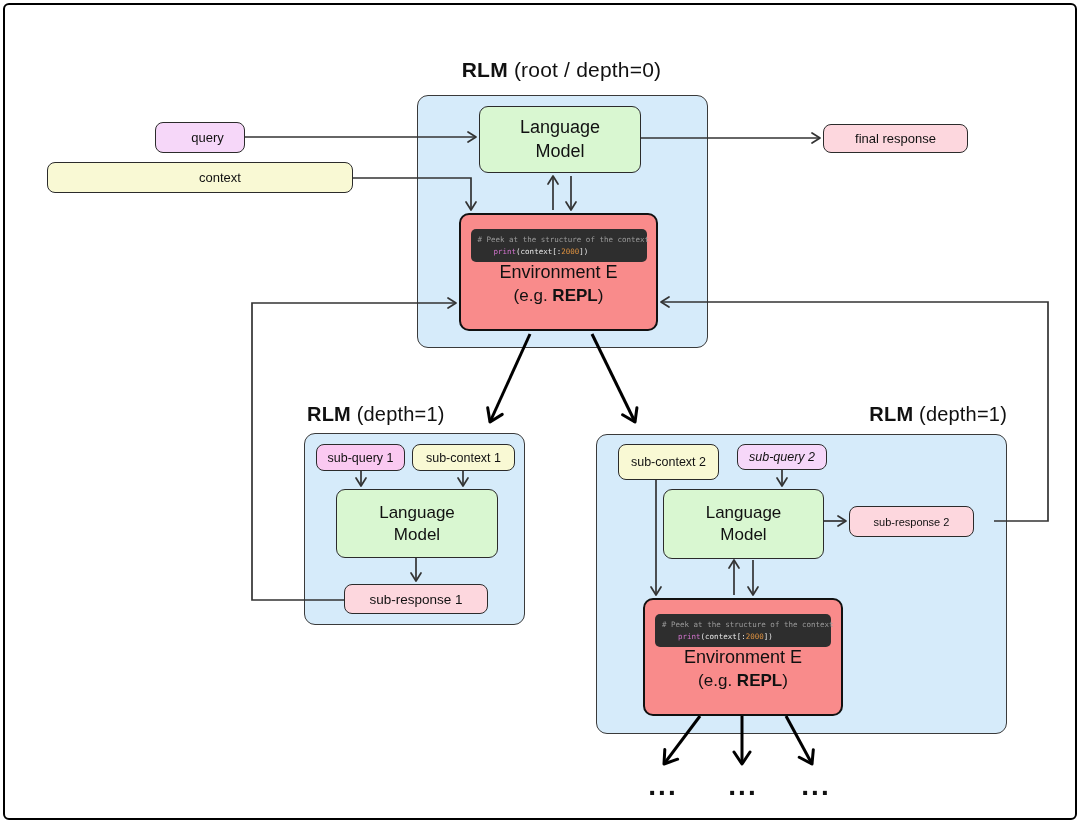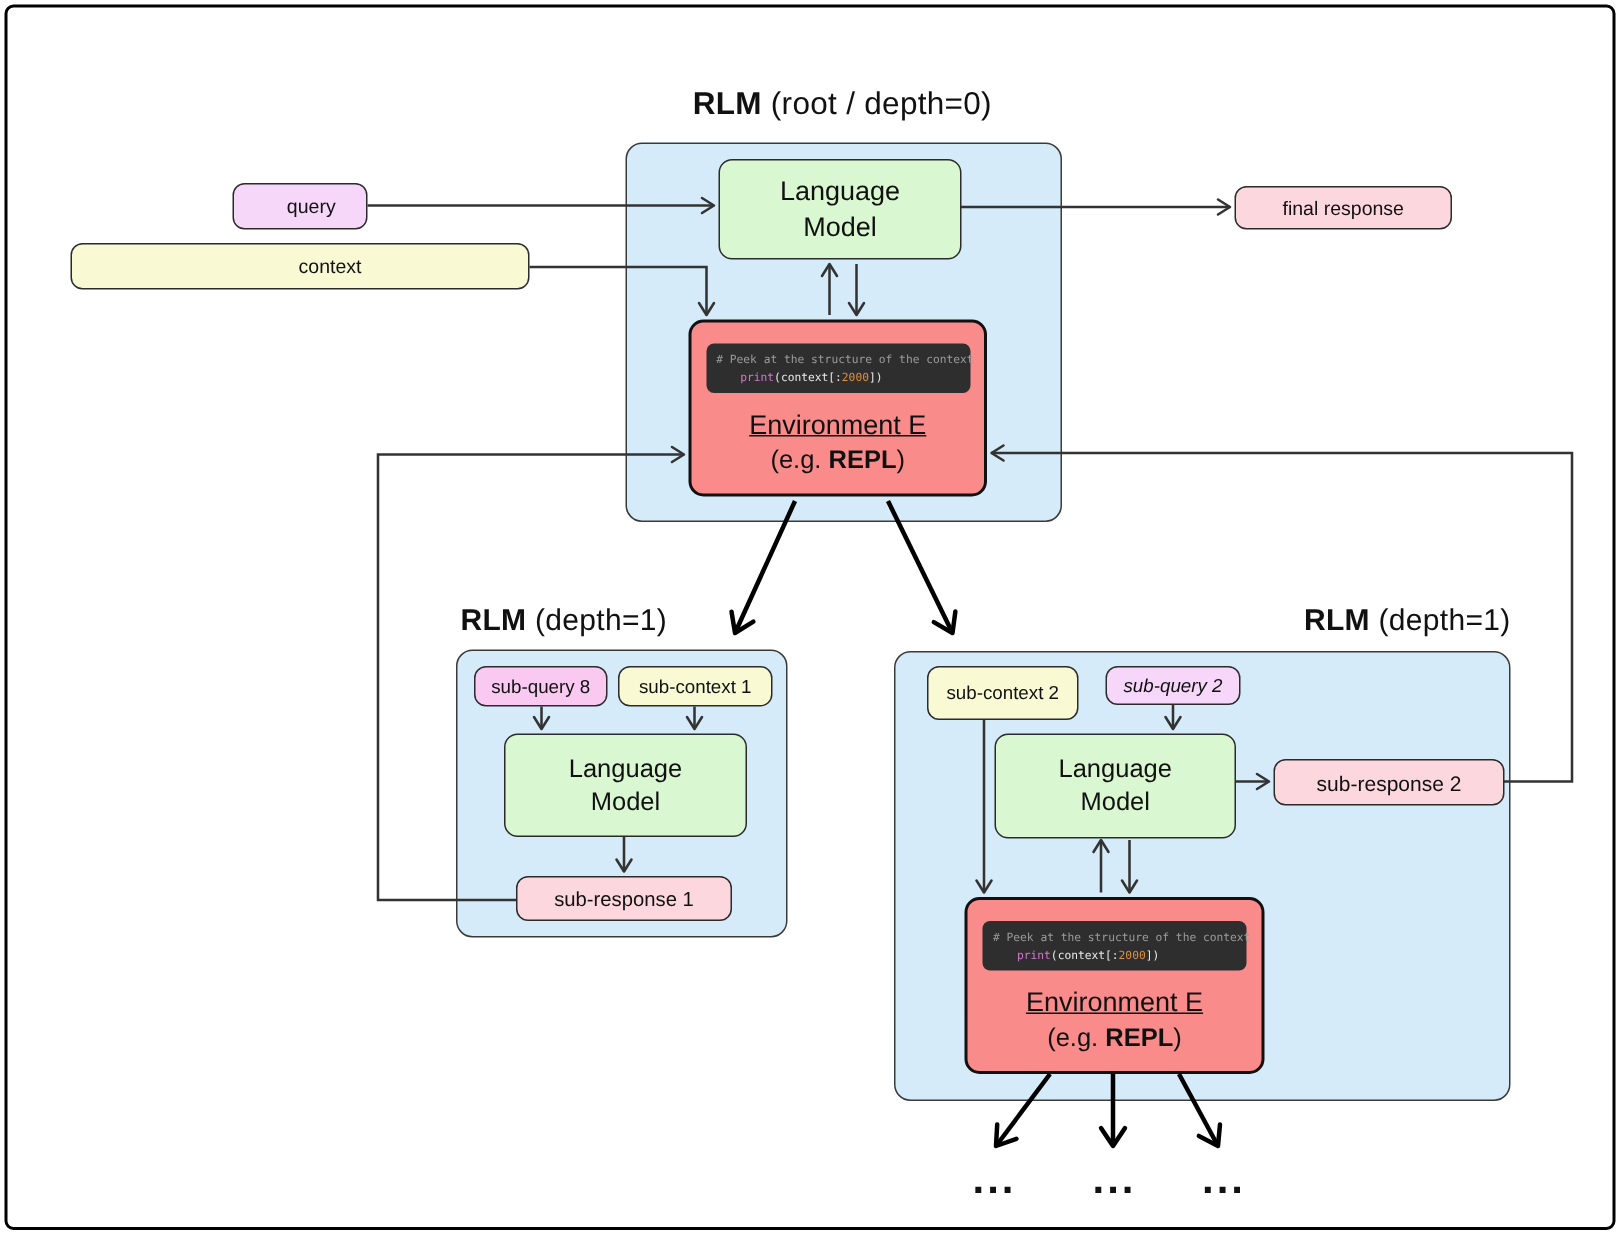--- a/index.html
+++ b/index.html
@@ -24,21 +24,21 @@
     display:flex;flex-direction:column;align-items:center;box-sizing:border-box;
   }
   .codeblock{
     margin-top:14px;width:176px;box-sizing:border-box;background:#2e2e2e;border-radius:5px;
     padding:5px 7px;font-family:"DejaVu Sans Mono","Liberation Mono",monospace;
     font-size:7.5px;line-height:1.55;white-space:pre;color:#e8e8e8;
   }
   .code-comment{color:#9b9b9b;}
   .code-fn{color:#d374cf;padding-left:16px;}
   .code-num{color:#de913f;}
-  .env-name{margin-top:11px;font-size:18px;text-decoration:underline;}
+  .env-name{font-size:18px;}
   .env-sub{margin-top:3px;font-size:17px;}
   .env-sub b{font-weight:800;}
   .pill{
     position:absolute;z-index:3;display:flex;align-items:center;justify-content:center;
     border:1.5px solid #2b2b2b;border-radius:8px;font-size:13px;white-space:nowrap;box-sizing:border-box;
   }
   .pill.small{font-size:12.5px;}
   .fill-query{background:#f6d7f9;}
   .fill-queryhot{background:#fac9f1;}
   .fill-context{background:#f9f9d4;}
@@ -111,21 +111,21 @@
   <div class="pill fill-context" style="left:47px;top:162px;width:306px;height:31px;padding-left:40px;">
     <span>context</span>
   </div>
   <div class="pill fill-response" style="left:823px;top:124px;width:145px;height:29px;">
     <span>final response</span>
   </div>
 
   <div class="rlm-title" style="left:307px;top:403px;"><b>RLM</b><span> (depth=1)</span></div>
 
   <div class="pill small fill-queryhot" style="left:316px;top:444px;width:89px;height:27px;">
-    <span>sub-query 8</span>
+    <span>sub-query 1</span>
   </div>
   <div class="pill small fill-context" style="left:412px;top:444px;width:103px;height:27px;">
     <span>sub-context 1</span>
   </div>
   <div class="lm-box" style="left:336px;top:489px;width:160px;height:67px;font-size:17px;">
     <span>Language Model</span>
   </div>
   <div class="pill fill-response" style="left:344px;top:584px;width:144px;height:30px;font-size:13.5px;align-items:center;">
     <span>sub-response 1</span>
   </div>
@@ -134,21 +134,21 @@
 
   <div class="pill small fill-context" style="left:618px;top:444px;width:101px;height:36px;">
     <span>sub-context 2</span>
   </div>
   <div class="pill small fill-query" style="left:737px;top:444px;width:90px;height:26px;font-style:italic;">
     <span>sub-query 2</span>
   </div>
   <div class="lm-box" style="left:663px;top:489px;width:159px;height:68px;font-size:17px;">
     <span>Language Model</span>
   </div>
-  <div class="pill fill-response" style="left:849px;top:506px;width:154px;height:31px;font-size:14px;">
+  <div class="pill fill-response" style="left:849px;top:506px;width:125px;height:31px;font-size:11px;">
     <span>sub-response 2</span>
   </div>
 
   <div class="env-box" style="left:643px;top:598px;width:200px;height:118px;">
     <div class="codeblock"><span class="code-comment"># Peek at the structure of the context</span><br><span class="code-fn">print</span><span>(context[:</span><span class="code-num">2000</span><span>])</span></div>
     <div class="env-name">Environment E</div>
     <div class="env-sub"><span>(e.g. </span><b>REPL</b><span>)</span></div>
   </div>
 
   <span class="ellipsis" style="left:663px;top:772px;">...</span>

